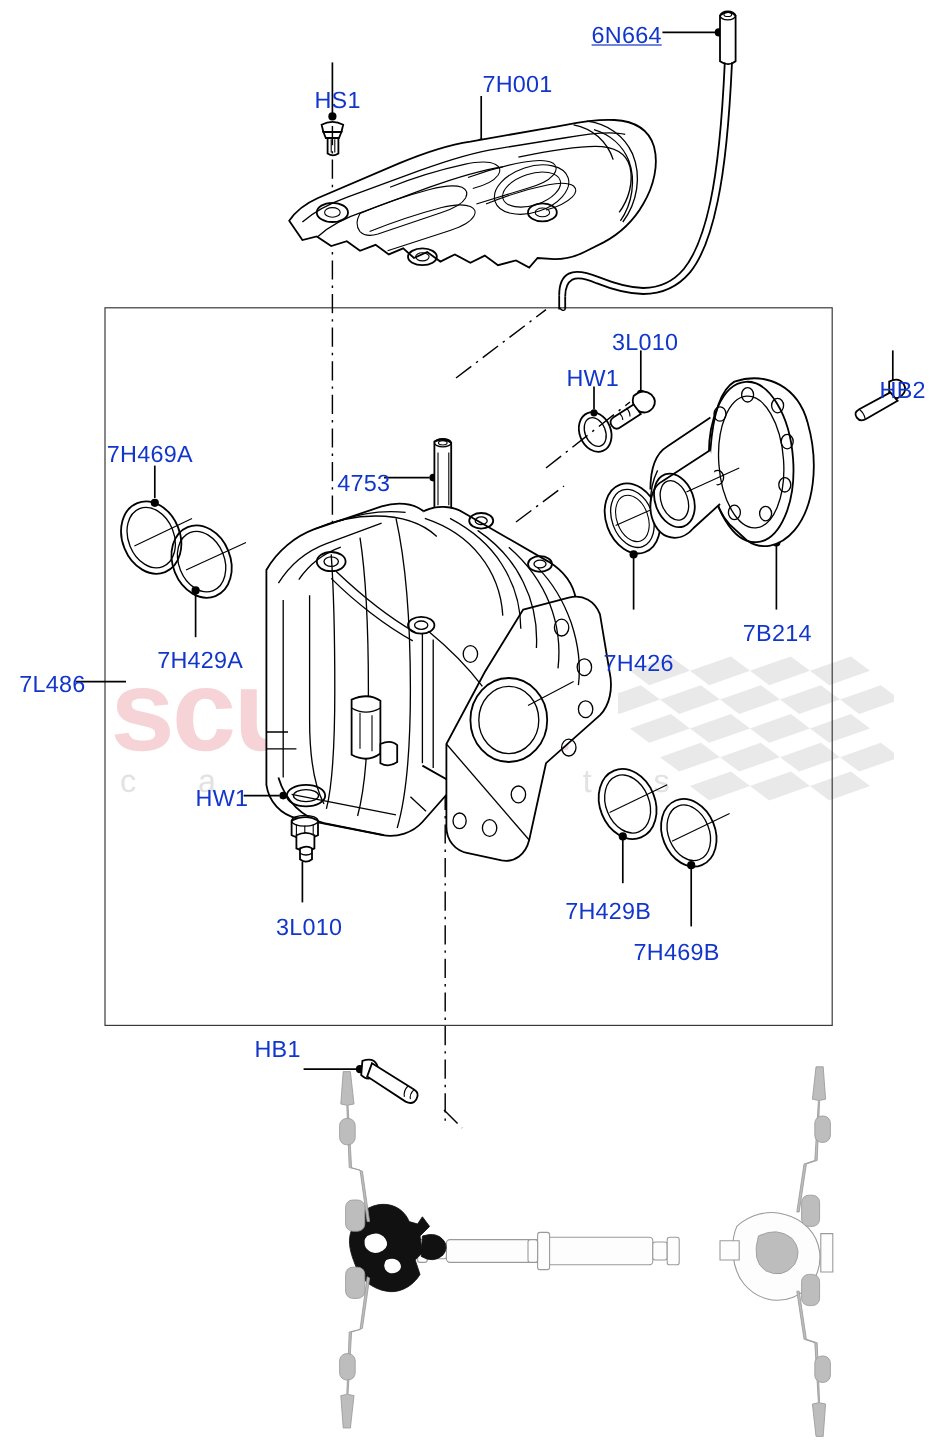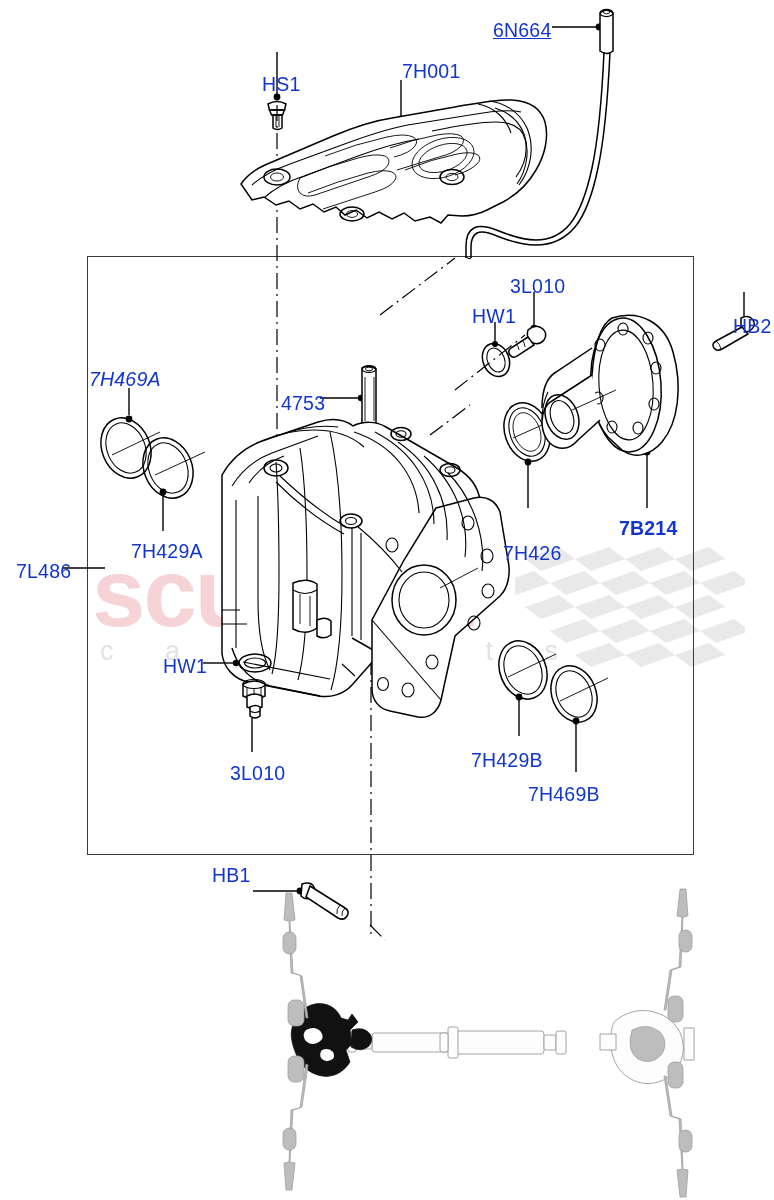--- a/index.html
+++ b/index.html
@@ -453,24 +453,24 @@
     </g>
 
   </svg>
 
   <div class="lbl" style="left:262px;top:33px;margin-top:40px;">HS1</div>
   <div class="lbl" style="left:370px;top:60px;margin-left:32px;">7H001</div>
   <div class="lbl" style="left:493px;top:19px;text-decoration:underline;">6N664</div>
   <div class="lbl" style="left:733px;top:275px;margin-top:40px;">HB2</div>
   <div class="lbl" style="left:510px;top:275px;">3L010</div>
   <div class="lbl" style="left:472px;top:305px;">HW1</div>
-  <div class="lbl" style="left:89px;top:368px;font-style:italic;">7H469A</div>
+  <div class="lbl" style="left:89px;top:368px;">7H469A</div>
   <div class="lbl" style="left:281px;top:392px;">4753</div>
   <div class="lbl" style="left:503px;top:542px;">7H426</div>
-  <div class="lbl" style="left:619px;top:517px;font-weight:bold;">7B214</div>
+  <div class="lbl" style="left:619px;top:517px;">7B214</div>
   <div class="lbl" style="left:131px;top:540px;">7H429A</div>
   <div class="lbl" style="left:4px;top:560px;margin-left:12px;">7L486</div>
   <div class="lbl" style="left:163px;top:655px;">HW1</div>
   <div class="lbl" style="left:230px;top:762px;">3L010</div>
   <div class="lbl" style="left:471px;top:749px;">7H429B</div>
   <div class="lbl" style="left:528px;top:783px;">7H469B</div>
   <div class="lbl" style="left:212px;top:864px;">HB1</div>
 
 </div>
 

